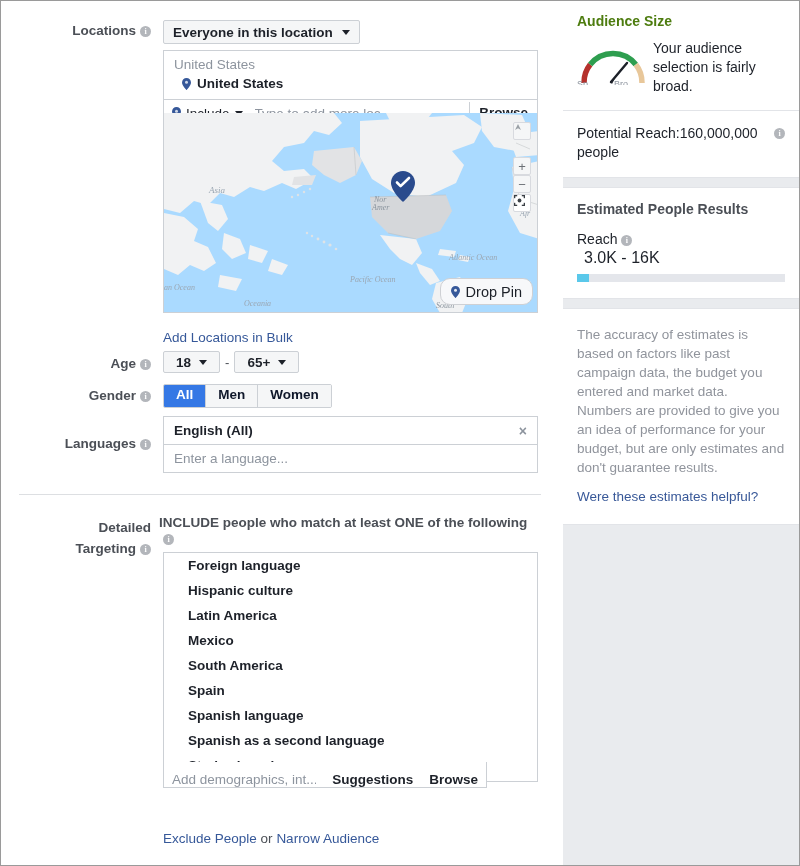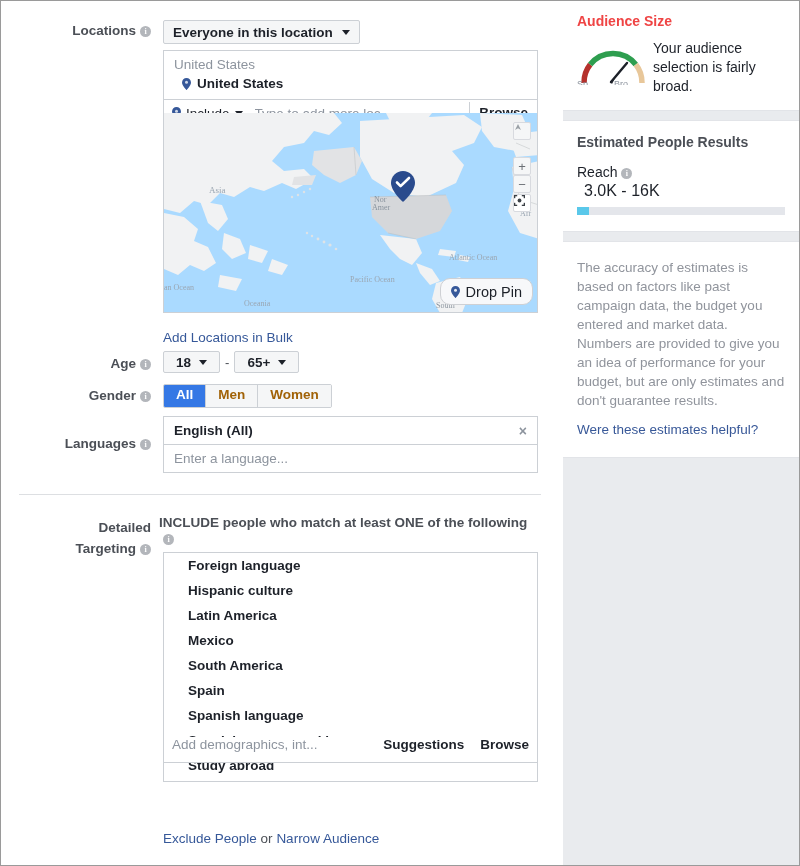--- a/index.html
+++ b/index.html
@@ -48,21 +48,21 @@
     flex:1;border:none;outline:none;font-size:13.5px;color:#8d949e;
     font-family:"Liberation Sans",sans-serif;background:transparent;padding:0 4px;
     min-width:0;
   }
   .loc-typeinput::placeholder{color:#8d949e;}
   .browse-btn{font-size:13.5px;font-weight:bold;color:#1d2129;padding:0 9px;border-left:1px solid #ccd0d5;line-height:22px;cursor:pointer;white-space:nowrap;}
 
   
   .map{position:absolute;left:162px;top:112px;width:375px;height:200px;overflow:hidden;background:#aadaff;border:1px solid #ccd0d5;border-top:none;box-sizing:border-box;}
   .map svg{position:absolute;left:0;top:0;}
-  .map-lbl{position:absolute;font-family:"Liberation Serif",serif;font-size:8px;color:#9aa6b2;white-space:nowrap;}
+  .map-lbl{position:absolute;font-family:"Liberation Serif",serif;font-style:italic;font-size:8px;color:#9aa6b2;white-space:nowrap;}
   .map-lbl.dark{color:#8a949e;}
 
   .map-ctrl{position:absolute;right:6px;background:#f5f6f7;border:1px solid #d8dadf;width:18px;height:18px;display:flex;align-items:center;justify-content:center;font-size:13px;color:#6a6f75;cursor:pointer;box-sizing:border-box;border-radius:2px;}
   .marker{position:absolute;width:24px;height:31px;}
   .droppin{
     position:absolute;right:4px;bottom:7px;background:#f7f8fa;border:1px solid #ced0d4;border-radius:10px;
     height:25px;display:flex;align-items:center;gap:6px;padding:0 10px;
     font-size:14.5px;font-weight:normal;color:#1d2129;cursor:pointer;
   }
 
@@ -71,51 +71,51 @@
   
   .mini-select{
     display:inline-flex;align-items:center;gap:8px;height:22px;
     background:#f5f6f7;border:1px solid #ccd0d5;border-radius:2px;
     font-size:13.5px;font-weight:bold;color:#1d2129;padding:0 12px;cursor:pointer;box-sizing:border-box;
   }
   .dash{font-size:13px;color:#4b4f56;margin:0 5px;}
 
   
   .seg{display:inline-flex;height:22px;border:1px solid #ccd0d5;border-radius:2px;overflow:hidden;}
-  .seg div{font-size:13.5px;font-weight:bold;color:#a16207;background:#f5f6f7;padding:0 12px;line-height:20px;cursor:pointer;border-left:1px solid #ccd0d5;}
+  .seg div{font-size:13.5px;font-weight:bold;color:#0f172a;background:#f5f6f7;padding:0 12px;line-height:20px;cursor:pointer;border-left:1px solid #ccd0d5;}
   .seg div:first-child{border-left:none;}
   .seg div.active{background:#3578e5;color:#fff;}
 
   
   .lang-box{position:absolute;left:162px;top:415px;width:375px;background:#fff;border:1px solid #ccd0d5;box-sizing:border-box;}
   .lang-chip{display:flex;align-items:center;justify-content:space-between;padding:6px 10px 6px 10px;font-size:13.5px;font-weight:bold;color:#1d2129;}
   .x-btn{color:#8d949e;font-size:14px;cursor:pointer;line-height:12px;}
   .lang-input{width:100%;border:none;border-top:1px solid #ccd0d5;outline:none;box-sizing:border-box;
     font-size:13.5px;color:#8d949e;font-family:"Liberation Sans",sans-serif;padding:6px 10px;background:transparent;}
   .lang-input::placeholder{color:#8d949e;}
 
   .divider{position:absolute;left:18px;top:493px;width:522px;height:1px;background:#dddfe2;}
 
   
   .dt-head{position:absolute;left:158px;top:514px;width:382px;font-size:13.5px;font-weight:bold;color:#4b4f56;line-height:16px;}
   .dt-box{position:absolute;left:162px;top:551px;width:375px;height:230px;border:1px solid #ccd0d5;background:#fff;box-sizing:border-box;overflow:hidden;}
   .dt-item{font-size:13.5px;font-weight:bold;color:#1d2129;padding:5px 0 5px 24px;cursor:pointer;}
-  .dt-footer{position:absolute;left:162px;top:736px;width:375px;height:26px;border:1px solid #ccd0d5;border-top:none;box-sizing:border-box;display:flex;align-items:flex-start;background:#fff;}
+  .dt-footer{position:absolute;left:162px;top:761px;width:324px;height:26px;border:1px solid #ccd0d5;border-top:none;box-sizing:border-box;display:flex;align-items:flex-end;background:#fff;}
   .dt-input{flex:1;min-width:0;border:none;outline:none;background:transparent;font-size:13.5px;color:#8d949e;font-family:"Liberation Sans",sans-serif;padding:0 8px;}
   .dt-input::placeholder{color:#8d949e;}
   .dt-act{font-size:13.5px;font-weight:bold;color:#1d2129;padding:0 8px;cursor:pointer;white-space:nowrap;}
 
   .bottom-links{position:absolute;left:162px;top:830px;font-size:13.5px;color:#365899;}
   .bottom-links a{color:#365899;text-decoration:none;cursor:pointer;}
   .bottom-links .or{color:#4b4f56;}
 
   
   .right-col{position:absolute;left:562px;top:0;width:236px;height:864px;background:#e9ebee;box-sizing:border-box;}
   .card{background:#fff;border:1px solid #e2e4e8;border-left:none;border-right:none;box-sizing:border-box;padding:12px 14px;}
-  .card-title{font-size:14px;font-weight:bold;color:#ef4444;}
+  .card-title{font-size:14px;font-weight:bold;color:#4d7c0f;}
   .gauge-wrap{display:flex;align-items:flex-start;margin-top:10px;gap:4px;}
   .gauge{width:72px;height:46px;position:relative;overflow:hidden;flex:none;}
   .gauge-lbls{position:absolute;left:0;top:40px;width:96px;font-size:9px;color:#8d949e;}
   .gauge-lbls span{position:absolute;}
   .gauge-text{font-size:14px;color:#1d2129;line-height:19px;flex:1;}
   .reach-block{display:flex;justify-content:space-between;align-items:flex-start;}
   .reach-label{font-size:14px;color:#1d2129;line-height:19px;}
   .sub-title{font-size:14px;font-weight:bold;color:#4b4f56;}
   .sub-metric{font-size:14px;color:#1d2129;margin-top:14px;}
   .sub-value{font-size:16px;color:#1d2129;margin-top:2px;margin-left:7px;}
@@ -367,20 +367,26 @@
           </svg>
           <div class="gauge-lbls">
             <span style="left:0;">Sp</span>
             <span style="left:37px;">Bro</span>
           </div>
         </div>
         <div class="gauge-text">Your audience selection is fairly broad.</div>
       </div>
     </div>
 
+    <div class="card" style="margin-top:-1px;padding-top:13px;padding-bottom:15px;">
+      <div class="reach-block">
+        <div class="reach-label">Potential Reach:160,000,000 people</div>
+        <span class="info-dot" style="margin-top:4px;flex:none;">i</span>
+      </div>
+    </div>
 
     <div class="card" style="margin-top:9px;padding-top:13px;padding-bottom:16px;">
       <div class="sub-title">Estimated People Results</div>
       <div class="sub-metric">
         <span>Reach</span><span class="info-dot">i</span>
       </div>
       <div class="sub-value">3.0K - 16K</div>
       <div class="bar">
           <i style="width: 6%;"></i>
         </div>

